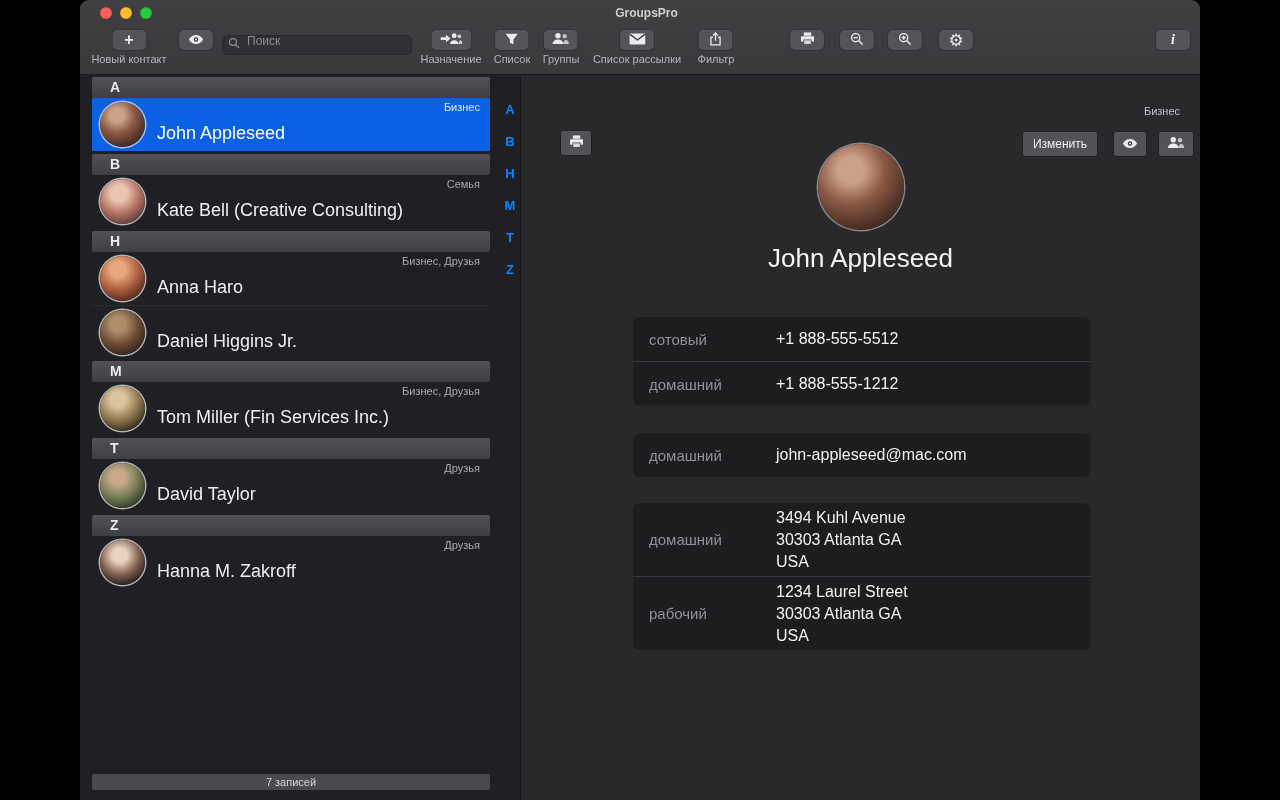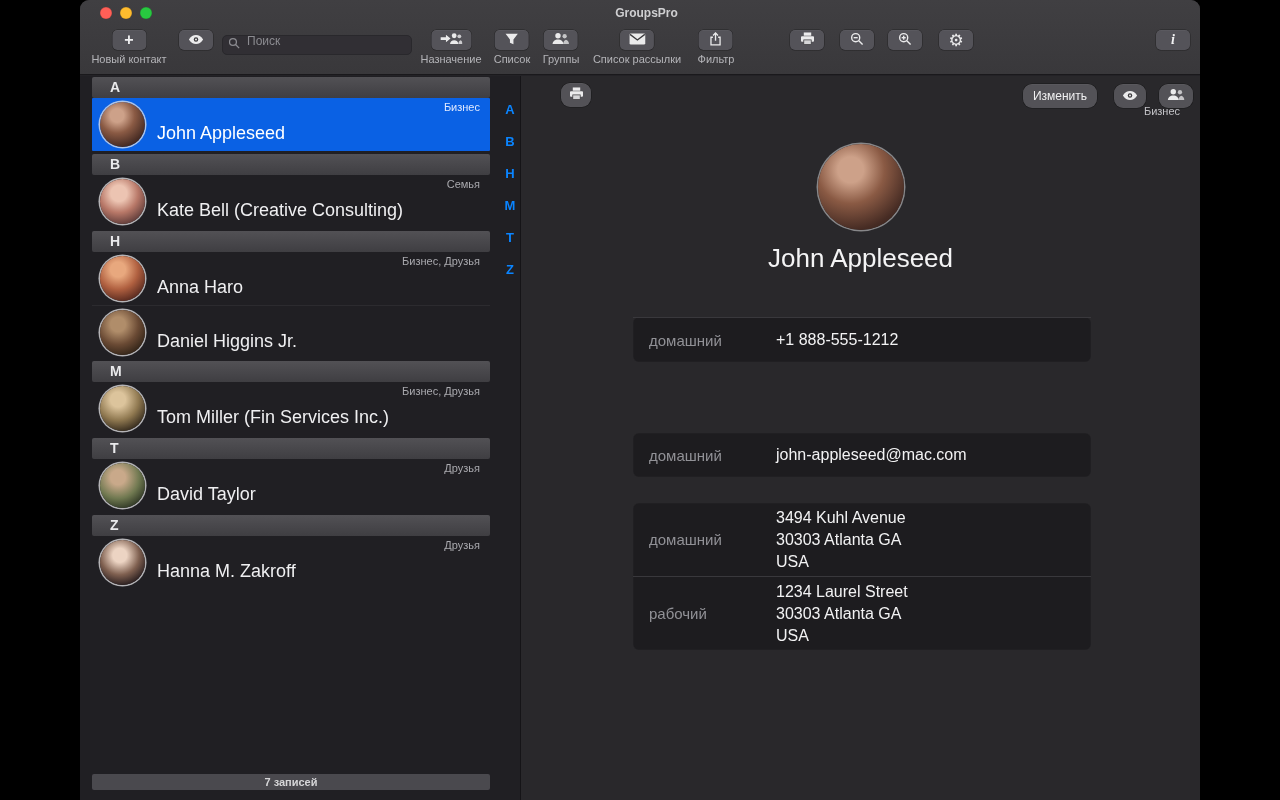--- a/index.html
+++ b/index.html
@@ -47,40 +47,40 @@
   .lrow{position:relative;height:53px;cursor:default;}
   .lrow + .lrow{border-top:1px solid #2c2b2f;}
   .lrow.sel{background:#0a61e4;border-radius:1px;}
   .avatar{position:absolute;left:8px;top:4px;width:45px;height:45px;border-radius:50%;
     box-shadow:0 0 0 1.5px rgba(230,230,232,.75);}
   .lname{position:absolute;left:65px;top:25px;font-size:18px;color:#efeff1;white-space:nowrap;}
   .lrow.sel .lname{color:#ffffff;}
   .ltag{position:absolute;right:10px;top:3px;font-size:11px;color:#a9a9ae;}
   .lrow.sel .ltag{color:#dfe9ff;}
   .lfooter{position:absolute;left:0;right:0;bottom:10px;height:16px;background:#4a494e;
-    color:#d6d6d8;font-size:11px;text-align:center;line-height:16px;border-radius:2px;font-weight:bold;}
+    color:#d6d6d8;font-size:11px;text-align:center;line-height:16px;border-radius:2px;}
   
   .av1{background:radial-gradient(circle at 38% 30%, #cda189 0 16%, #8a5a44 42%, #472c24 74%, #231613 100%);}
   .av2{background:radial-gradient(circle at 42% 32%, #ecc4b2 0 20%, #b87868 48%, #5c3a38 80%, #2a1c1e 100%);}
   .av3{background:radial-gradient(circle at 40% 30%, #e8a87e 0 18%, #b06040 48%, #55281e 80%, #241310 100%);}
   .av4{background:radial-gradient(circle at 40% 32%, #b08d6a 0 18%, #6a4a34 50%, #2c2015 82%, #17110b 100%);}
   .av5{background:radial-gradient(circle at 40% 30%, #dcc49c 0 18%, #8f7850 50%, #2c2318 82%, #16120b 100%);}
   .av6{background:radial-gradient(circle at 40% 32%, #c9a98a 0 18%, #6f7850 52%, #283020 82%, #141810 100%);}
   .av7{background:radial-gradient(circle at 44% 34%, #ecd4c3 0 18%, #7f6050 50%, #1c1418 82%, #0e0a0c 100%);}
   
   .indexbar{position:absolute;left:420px;top:0;width:20px;bottom:0;display:flex;flex-direction:column;
     align-items:center;padding-top:24px;gap:13px;}
   .idxl{color:#0a84ff;font-size:13px;font-weight:700;line-height:19px;cursor:pointer;}
   
   .detail{position:absolute;left:440px;top:0;right:0;bottom:0;background:#29282b;
     border-left:1px solid #151417;}
   .dbtn{position:absolute;height:19px;display:flex;align-items:center;justify-content:center;
-    background:#535257;border:none;border-radius:9px;color:#ebebec;cursor:pointer;padding:12px;
+    background:#535257;border:none;border-radius:2px;color:#ebebec;cursor:pointer;padding:12px;
     box-shadow:0 0 0 .5px rgba(0,0,0,.4), inset 0 .5px 0 rgba(255,255,255,.08);
-    font-family:"Liberation Sans", sans-serif;}
+    font-family:"Liberation Sans", sans-serif;margin-top:48px;}
   .dprint{left:40px;top:7px;width:30px;}
   .dedit{left:502px;top:8px;width:74px;font-size:12px;color:#f0f0f1;}
   .deye{left:593px;top:8px;width:32px;}
   .dpeople{left:638px;top:8px;width:34px;}
   .dgrouplabel{position:absolute;right:6px;top:29px;width:64px;text-align:center;
     font-size:11px;color:#c3c3c7;}
   .davatar{position:absolute;left:297px;top:68px;width:86px;height:86px;border-radius:50%;
     box-shadow:0 0 0 1.5px rgba(230,230,232,.5);}
   .dname{position:absolute;left:0;right:0;top:167px;text-align:center;font-size:26px;
     color:#f4f4f5;font-weight:400;}
@@ -377,20 +377,24 @@
               </svg>
         </span>
       </button>
 
       <span class="dgrouplabel">Бизнес</span>
 
       <div class="davatar av1"></div>
       <div class="dname">John Appleseed</div>
 
       <div class="card card-phones">
+        <div class="crow">
+          <span class="clabel">сотовый</span>
+          <span class="cvalue">+1 888-555-5512</span>
+        </div>
         <div class="csep"></div>
         <div class="crow">
           <span class="clabel">домашний</span>
           <span class="cvalue">+1 888-555-1212</span>
         </div>
       </div>
 
       <div class="card card-email">
         <div class="crow">
           <span class="clabel">домашний</span>

